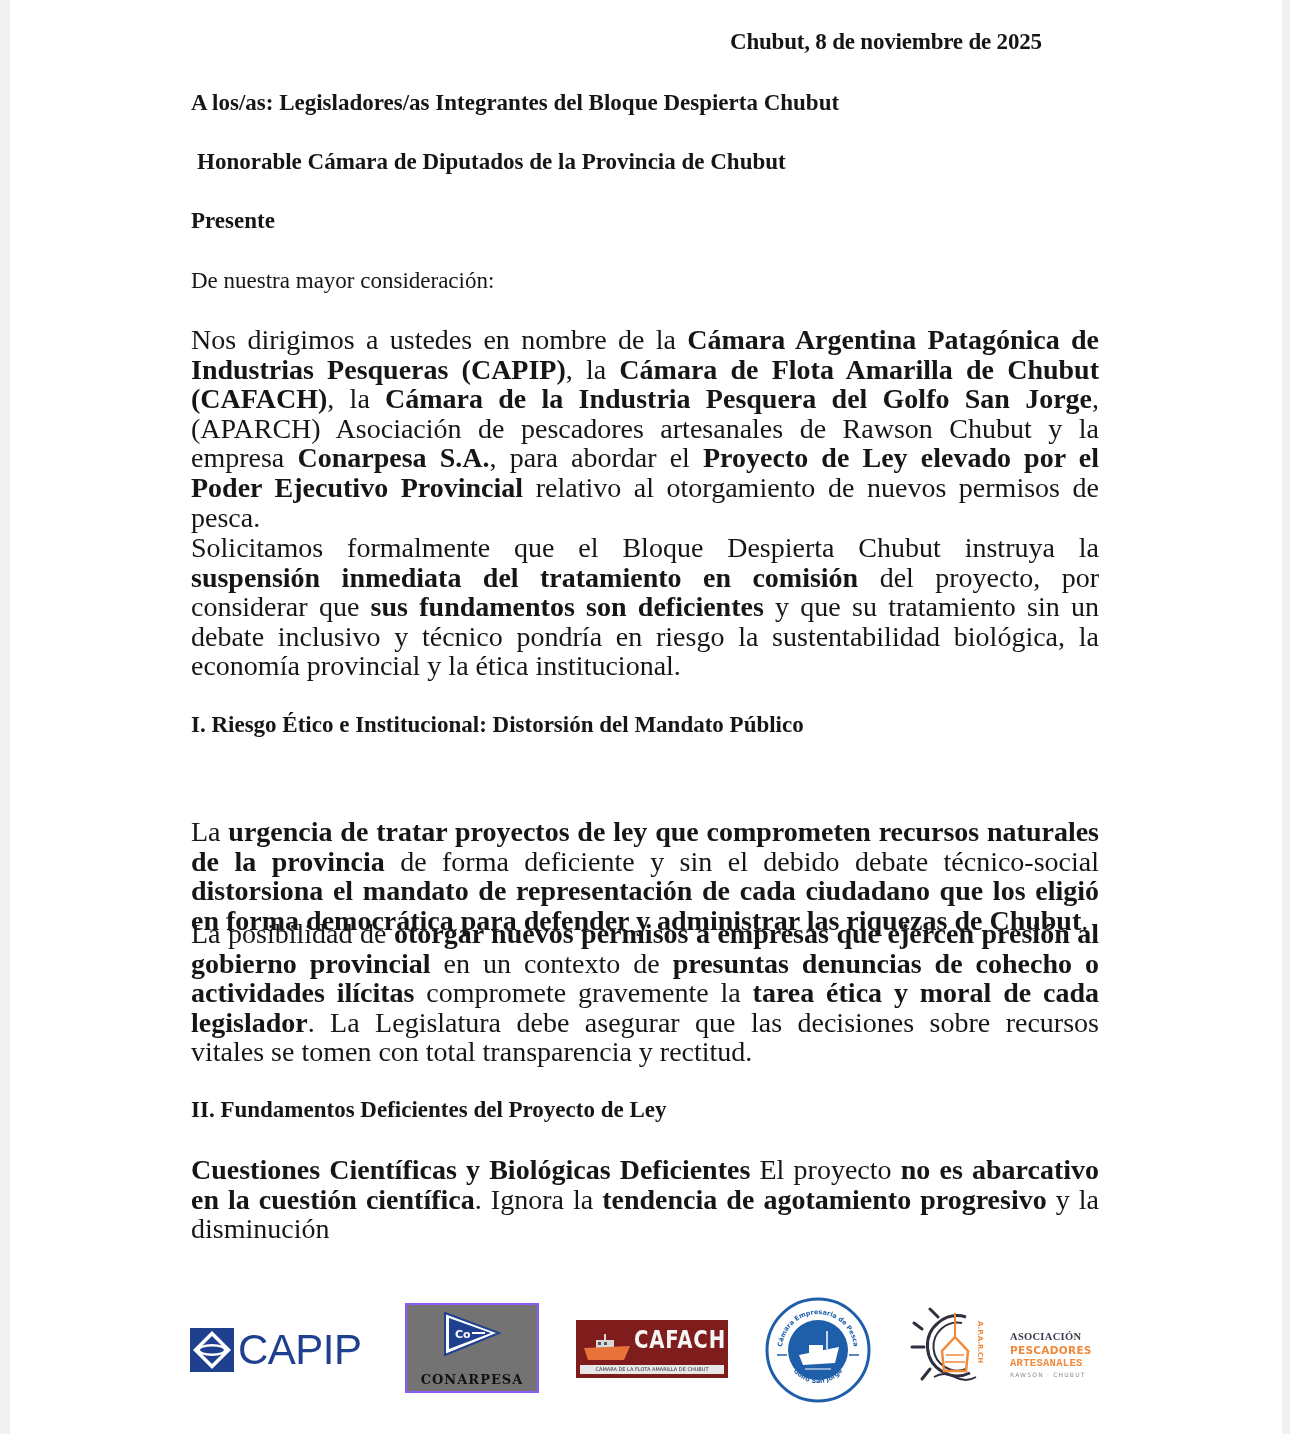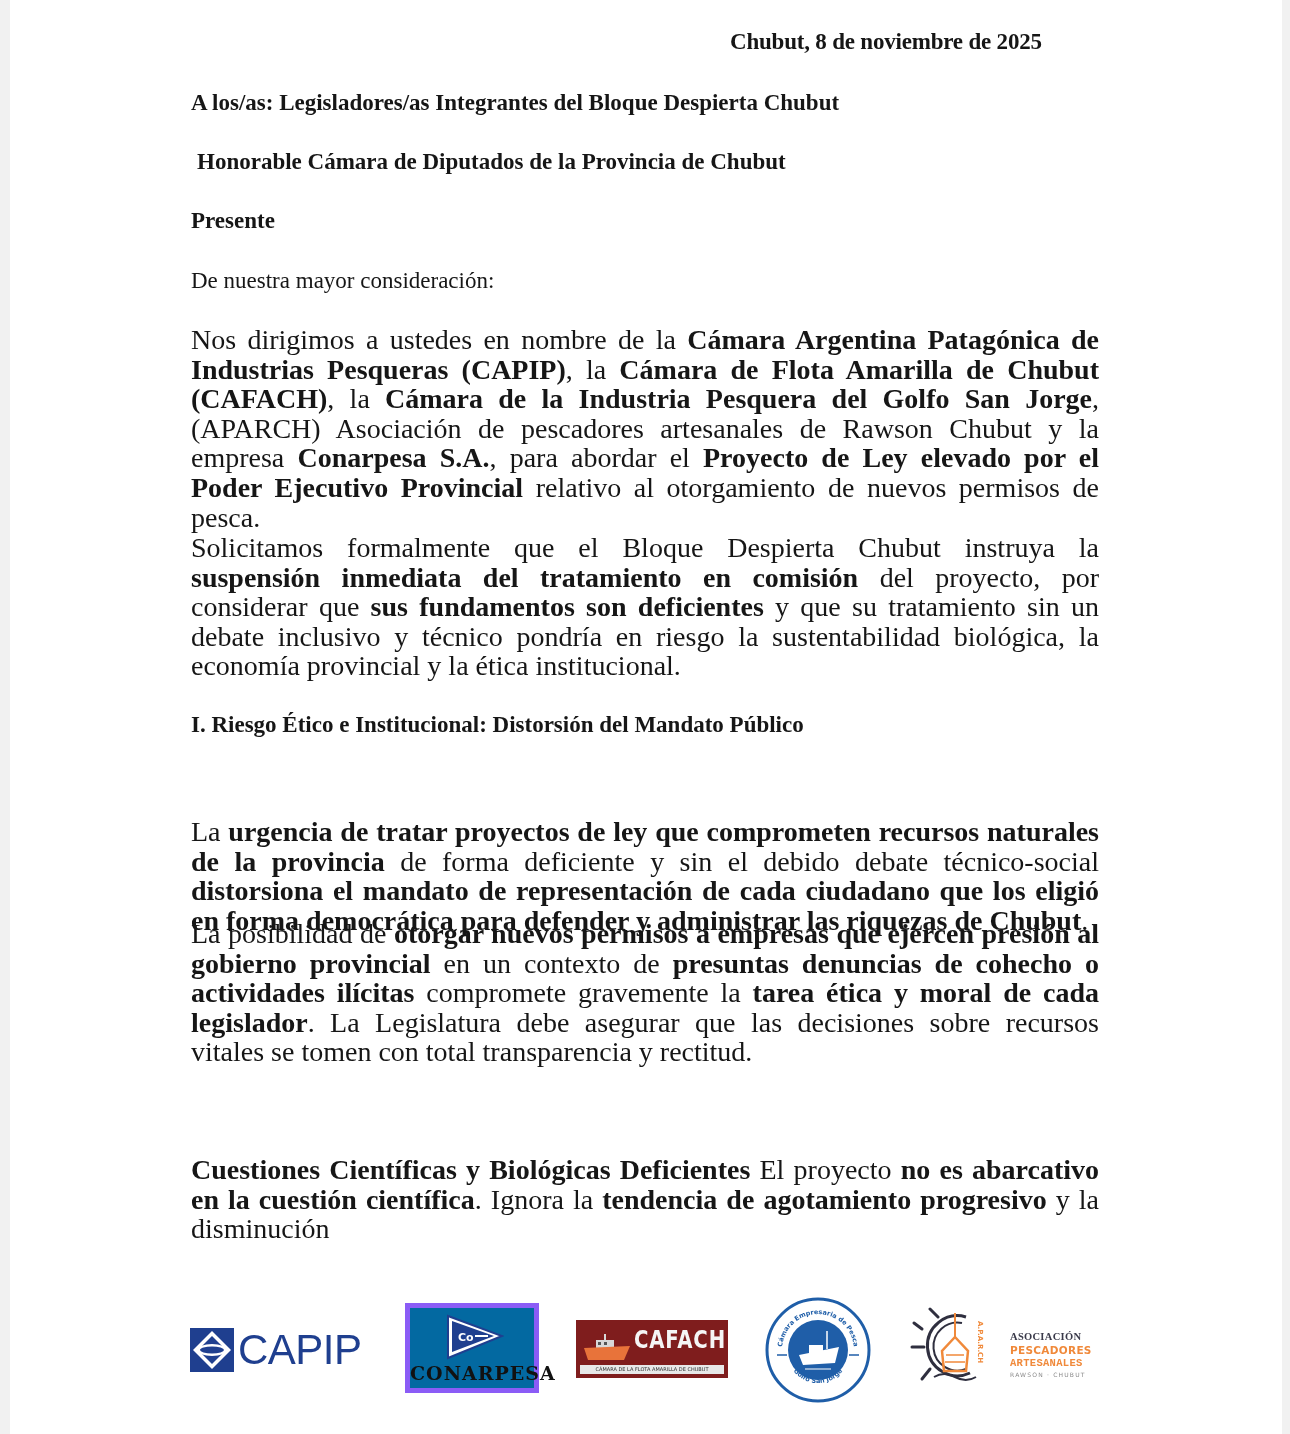--- a/index.html
+++ b/index.html
@@ -23,23 +23,23 @@
     .heading { position: absolute; left: 181px; font-size: 23px; font-weight: bold; white-space: nowrap; }
 
     
     .logos { position: absolute; left: 0; top: 1295px; width: 1036px; height: 120px; padding-left: 7px; }
     .logo { position: absolute; }
 
     .capip { left: 180px; top: 32px; width: 180px; height: 46px; display: flex; align-items: center; }
     .capip-mark { width: 44px; height: 44px; background: #1f3f8f; position: relative; flex: none; }
     .capip-text { font-family: "Liberation Sans", "DejaVu Sans", sans-serif; font-size: 42px; color: #1f3f8f; margin-left: 4px; letter-spacing: -0.5px; line-height: 44px; }
 
-    .conarpesa { left: 395px; top: 8px; width: 134px; height: 90px; border: 5px solid #8b5cf6; background: #0369a1; }
+    .conarpesa { left: 395px; top: 8px; width: 134px; height: 90px; border: 2px solid #8b5cf6; background: #737373; }
     .conarpesa-flag { position: absolute; left: 34px; top: 6px; width: 60px; height: 46px; }
-    .conarpesa-text { position: absolute; left: 0; right: 0; bottom: 4px; text-align: center; font-family: "DejaVu Serif", serif; font-weight: bold; font-size: 19px; letter-spacing: 1px; color: #111; }
+    .conarpesa-text { position: absolute; left: 0; right: 0; bottom: 4px; text-align: center; font-family: "DejaVu Serif", serif; font-weight: bold; font-size: 13px; letter-spacing: 1px; color: #111; }
 
     .cafach { left: 566px; top: 25px; width: 152px; height: 58px; background: #7f1d1d; }
     .cafach-boat { position: absolute; left: 6px; top: 12px; width: 50px; height: 32px; }
     .cafach-text { position: absolute; left: 58px; top: 6px; font-family: "DejaVu Sans", sans-serif; font-weight: bold; font-size: 24px; color: #f5f5f5; letter-spacing: 1px; transform: scaleX(0.82); transform-origin: left top; }
     .cafach-sub { position: absolute; left: 4px; right: 4px; bottom: 4px; height: 9px; background: #e8e8e8; color: #2d2d2d; font-family: "DejaVu Sans", sans-serif; font-size: 5px; line-height: 9px; text-align: center; overflow: hidden; white-space: nowrap; }
 
     .golfo { left: 755px; top: 2px; width: 106px; height: 106px; }
 
     .aparch { left: 898px; top: 12px; width: 196px; height: 80px; }
     .aparch-mark { position: absolute; left: 0; top: 0; width: 94px; height: 80px; }
@@ -61,20 +61,21 @@
   <div class="line" style="top:268px;">De nuestra mayor consideración:</div>
 
   <div class="para" style="top:325px;"><span>Nos dirigimos a ustedes en nombre de la </span><b>Cámara Argentina Patagónica de Industrias Pesqueras (CAPIP)</b><span>, la </span><b>Cámara de Flota Amarilla de Chubut (CAFACH)</b><span>, la </span><b>Cámara de la Industria Pesquera del Golfo San Jorge</b><span>, (APARCH) Asociación de pescadores artesanales de Rawson Chubut y la empresa </span><b>Conarpesa S.A.</b><span>, para abordar el </span><b>Proyecto de Ley elevado por el Poder Ejecutivo Provincial</b><span> relativo al otorgamiento de nuevos permisos de pesca.</span></div>
   <div class="para" style="top:533px;"><span>Solicitamos formalmente que el Bloque Despierta Chubut instruya la </span><b>suspensión inmediata del tratamiento en comisión</b><span> del proyecto, por considerar que </span><b>sus fundamentos son deficientes</b><span> y que su tratamiento sin un debate inclusivo y técnico pondría en riesgo la sustentabilidad biológica, la economía provincial y la ética institucional.</span></div>
 
   <div class="heading" style="top:712px;">I. Riesgo Ético e Institucional: Distorsión del Mandato Público</div>
 
   <div class="para" style="top:771px;margin-top:46px;"><span>La </span><b>urgencia de tratar proyectos de ley que comprometen recursos naturales de la provincia</b><span> de forma deficiente y sin el debido debate técnico-social </span><b>distorsiona el mandato de representación de cada ciudadano que los eligió en forma democrática para defender y administrar las riquezas de Chubut</b><span>.</span></div>
   <div class="para" style="top:919px;"><span>La posibilidad de </span><b>otorgar nuevos permisos a empresas que ejercen presión al gobierno provincial</b><span> en un contexto de </span><b>presuntas denuncias de cohecho o actividades ilícitas</b><span> compromete gravemente la </span><b>tarea ética y moral de cada legislador</b><span>. La Legislatura debe asegurar que las decisiones sobre recursos vitales se tomen con total transparencia y rectitud.</span></div>
 
+  <div class="heading" style="top:1097px;">II. Fundamentos Deficientes del Proyecto de Ley</div>
 
   <div class="para" style="top:1155px;"><b>Cuestiones Científicas y Biológicas Deficientes</b><span> El proyecto </span><b>no es abarcativo en la cuestión científica</b><span>. Ignora la </span><b>tendencia de agotamiento progresivo</b><span> y la disminución</span></div>
 
   <div class="logos">
 
     <div class="logo capip">
       <div class="capip-mark">
         <svg width="44" height="44" viewBox="0 0 44 44">
           <polygon points="22,3 41,22 22,41 3,22" fill="#ffffff"></polygon>
           <polygon points="22,8 36,22 22,36 8,22" fill="#1f3f8f"></polygon>

